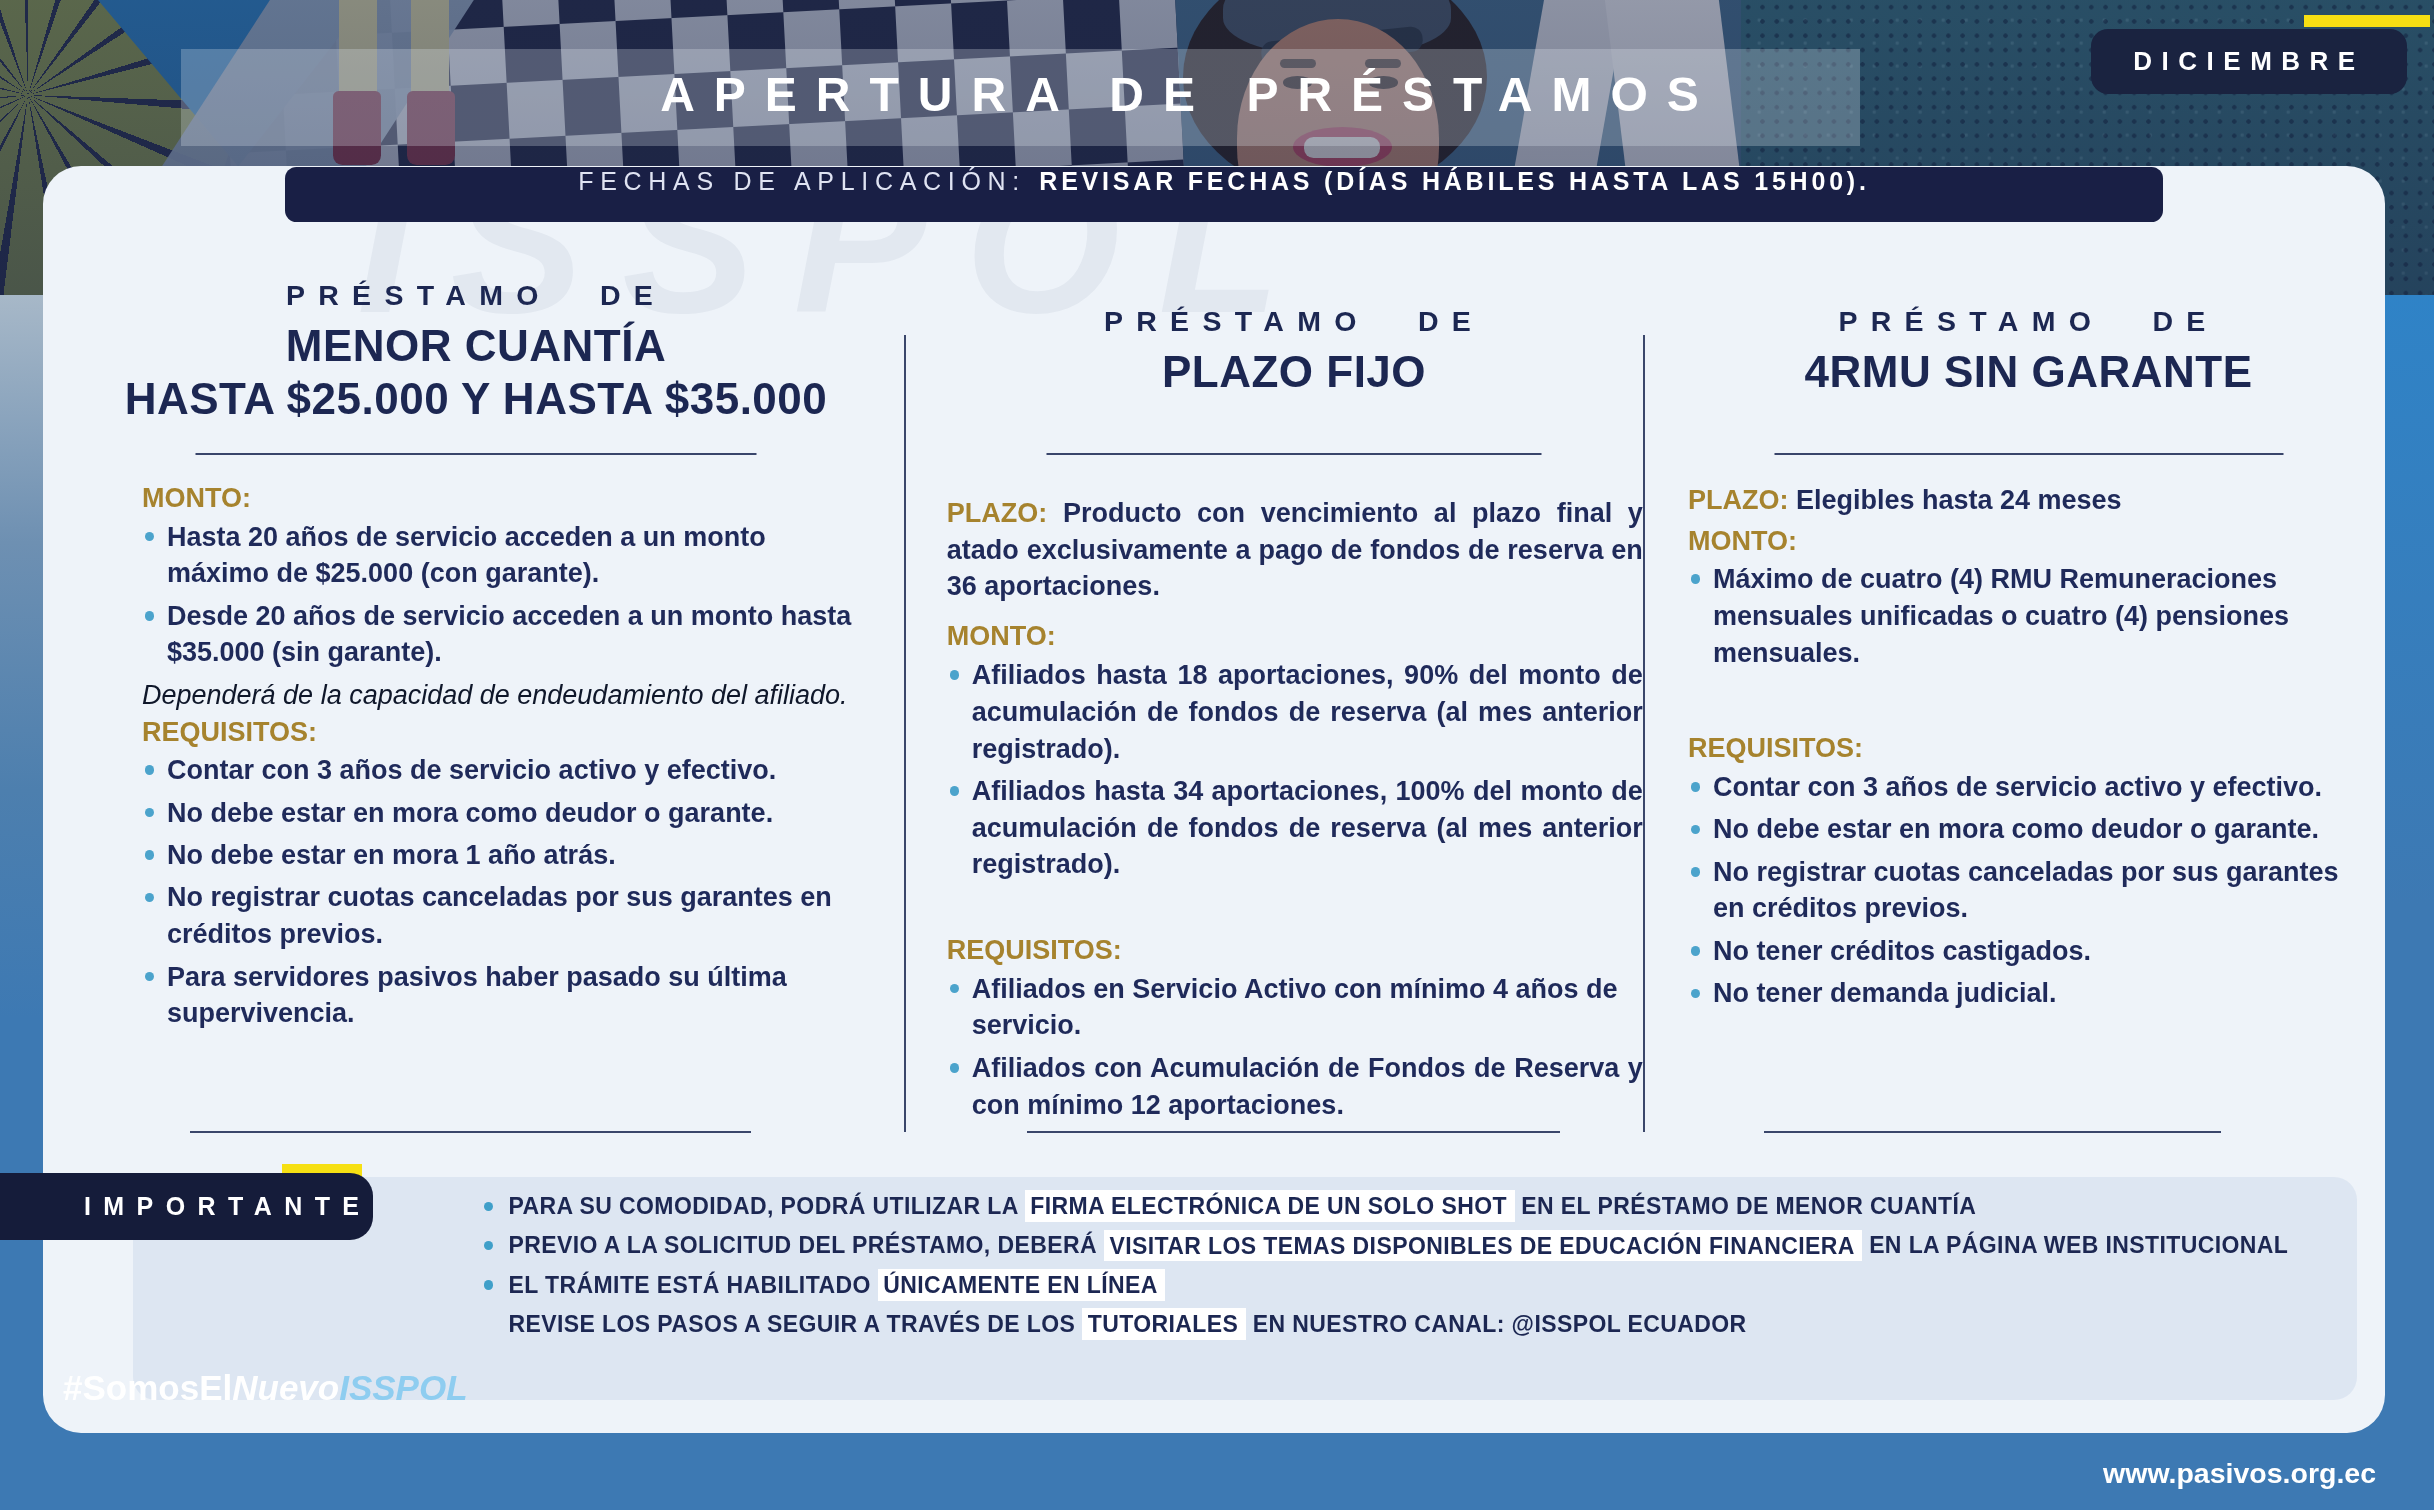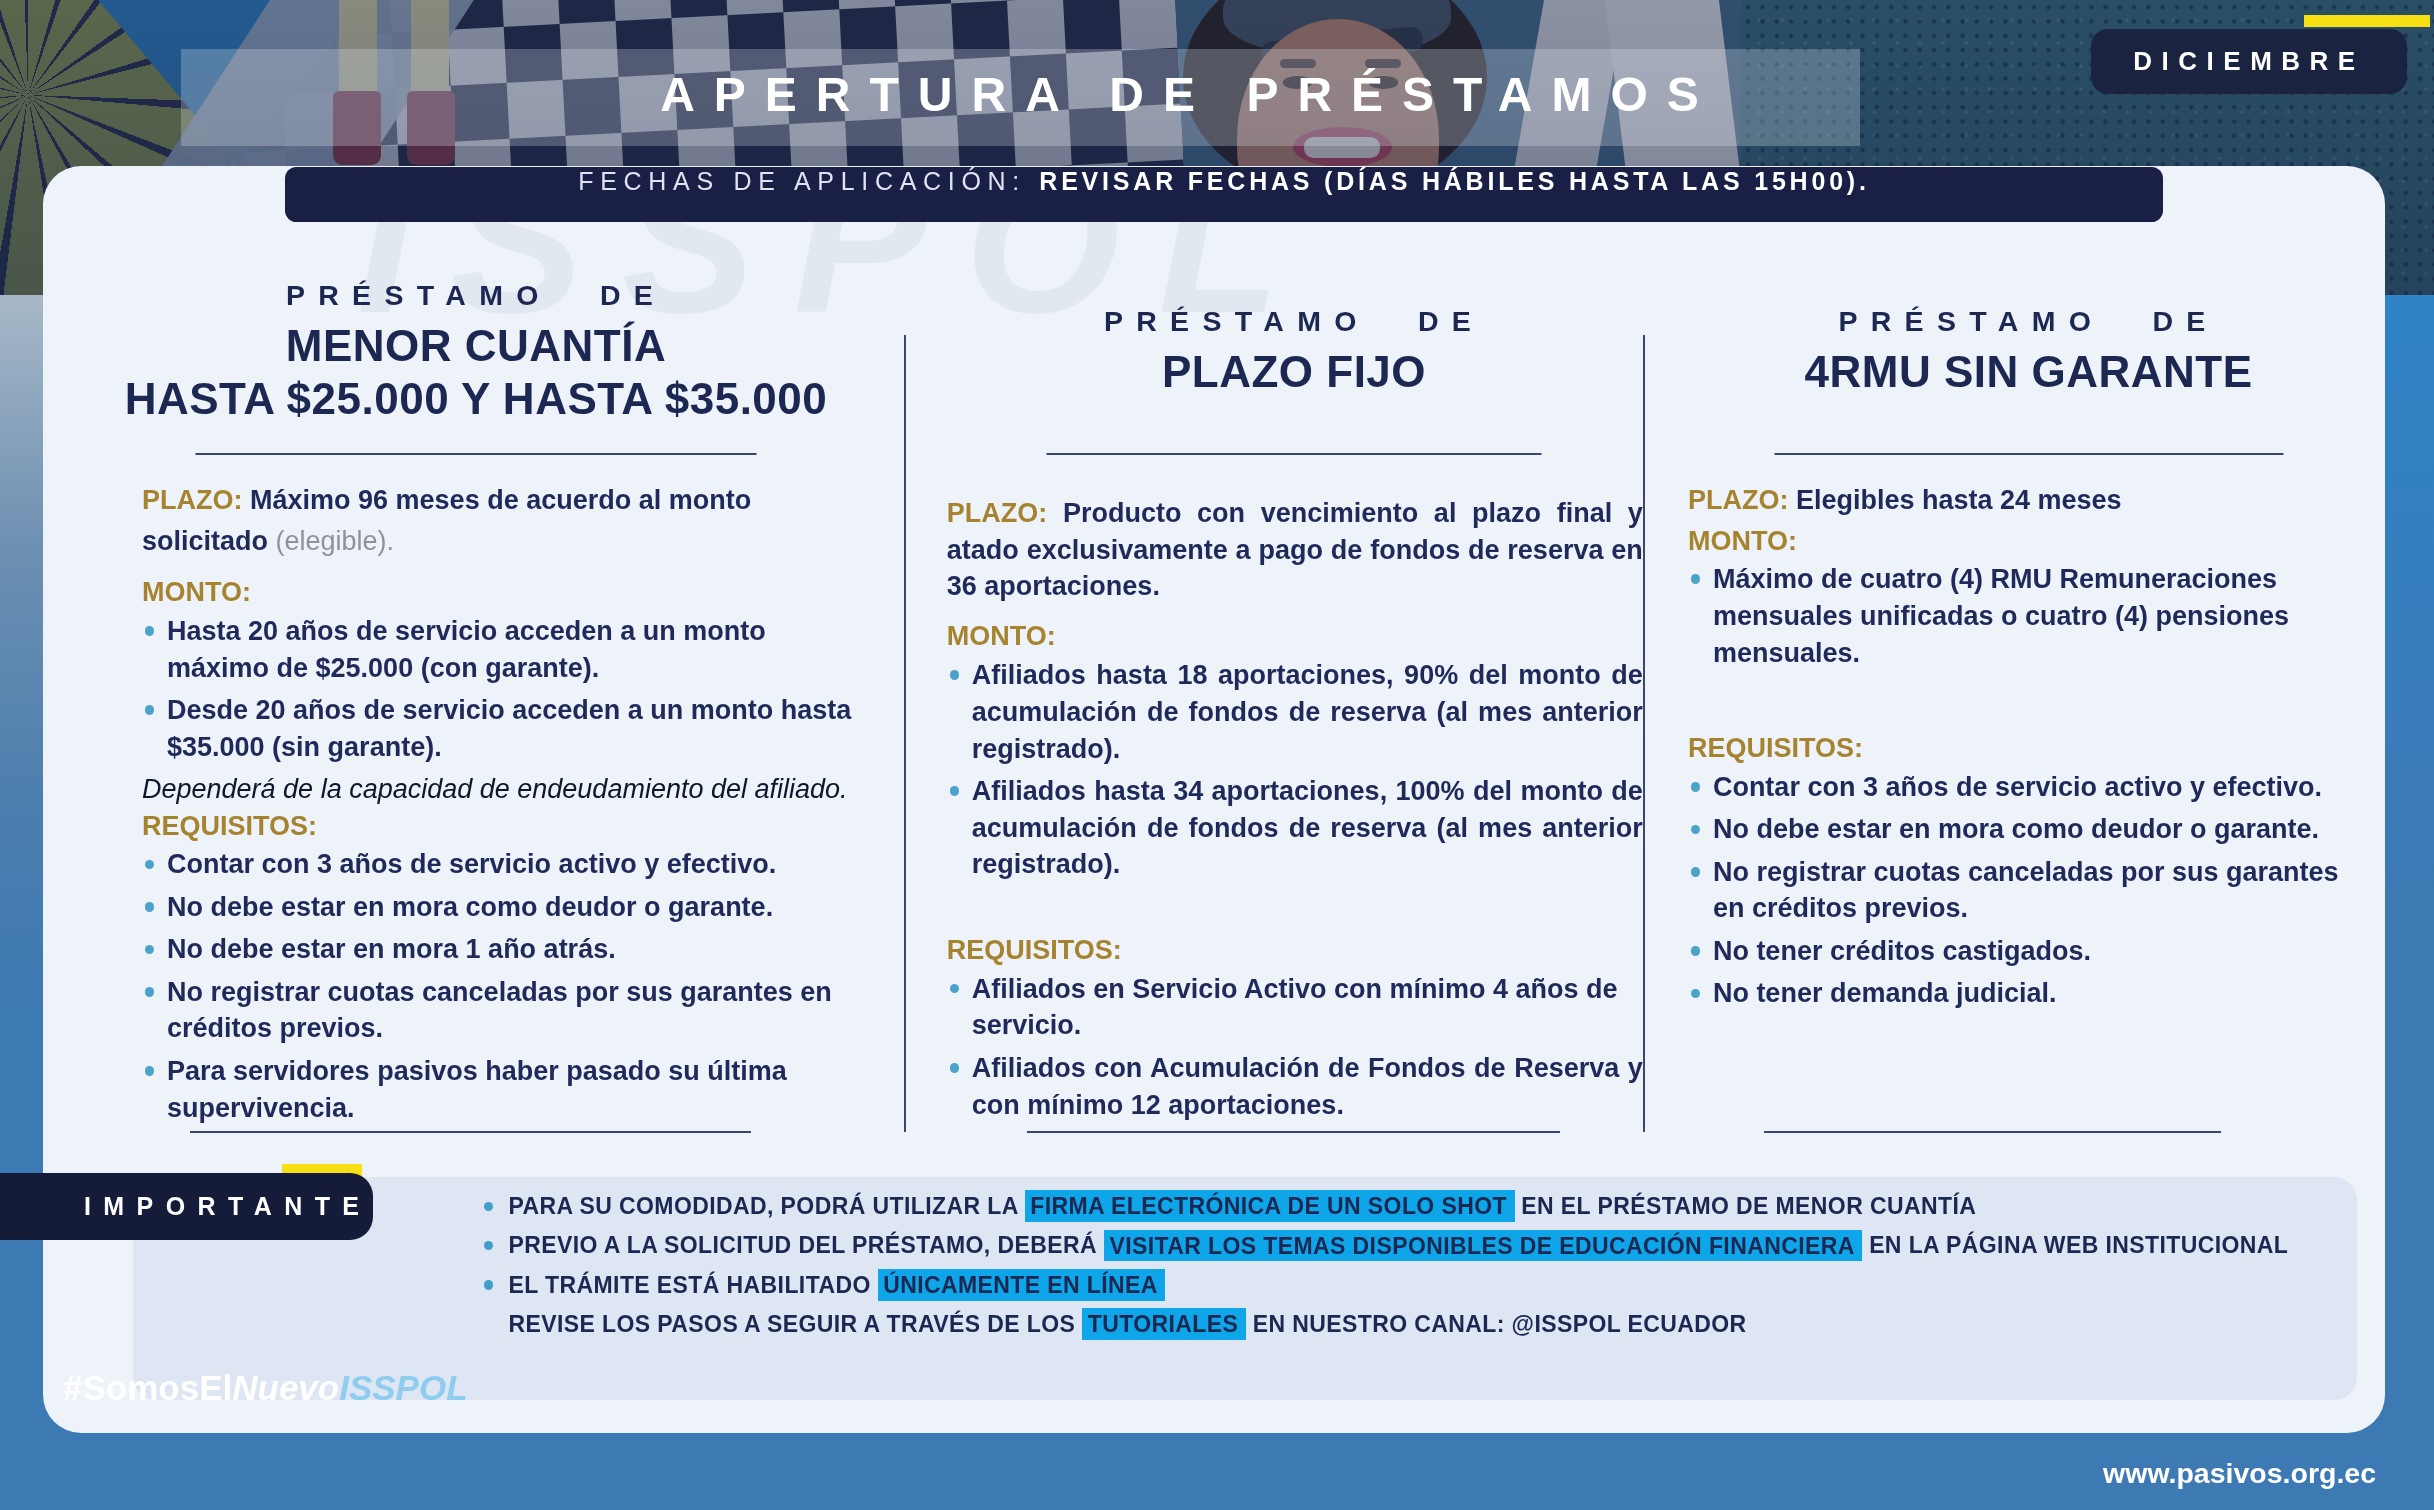--- a/index.html
+++ b/index.html
@@ -102,21 +102,21 @@
   
   .imp-panel{position:absolute;left:133px;top:1177px;width:2224px;height:223px;background:#dde6f2;border-radius:23px;}
   .imp-tab{position:absolute;left:282px;top:1164px;width:80px;height:15px;background:#f6e013;}
   .imp-badge{position:absolute;left:0;top:1173px;width:373px;height:67px;background:#151c3a;border-radius:0 23px 23px 0;
     display:flex;align-items:center;color:#fff;font-size:25px;font-weight:800;letter-spacing:12.4px;padding-left:84px;}
   ul.implist{position:absolute;left:480px;top:1193px;width:1864px;list-style:none;margin:0;padding:0;
     font-size:23px;font-weight:700;color:#1c2752;letter-spacing:0.4px;}
   ul.implist li{position:relative;padding-left:28.5px;margin-bottom:12.4px;line-height:27px;white-space:nowrap;}
   ul.implist li::before{content:"";position:absolute;left:3.8px;top:8.6px;width:9.5px;height:9.5px;border-radius:50%;background:#3f9fc9;}
   ul.implist li.nodot::before{display:none;}
-  .hl{background:#0ea5e9;padding:2.9px 7.6px 2.9px 5.7px;}
+  .hl{background:#ffffff;padding:2.9px 7.6px 2.9px 5.7px;}
 
   
   .hashtag{position:absolute;left:63px;top:1368px;font-size:35px;font-weight:700;color:#ffffff;white-space:nowrap;}
   .hashtag .it{font-style:italic;}
   .hashtag .lt{font-style:italic;color:#8ecdf0;}
   .website{position:absolute;right:59px;top:1457px;font-size:28.5px;font-weight:700;color:#ffffff;}
 </style>
 </head>
 <body>
 
@@ -171,22 +171,20 @@
   <div class="hline-bottom hb1"></div>
   <div class="hline-bottom hb2"></div>
   <div class="hline-bottom hb3"></div>
 
   <div class="col col1">
     <p class="kicker">PRÉSTAMO DE</p>
     <p class="ctitle"><span>MENOR CUANTÍA</span><br>
       <span>HASTA $25.000 Y HASTA $35.000</span></p>
     <div class="tline"></div>
     <div class="body">
-      <p class="plz"><span class="lab">PLAZO:</span>
-        <span class="b">Máximo 96 meses de acuerdo al monto solicitado </span><span class="g">(elegible).</span></p>
       <p class="sec lab">MONTO:</p>
       <ul class="blist">
         <li><span>Hasta 20 años de servicio acceden a un monto máximo de $25.000 </span><span class="g">(con garante).</span></li>
         <li><span>Desde 20 años de servicio acceden a un monto hasta $35.000 </span><span class="g">(sin garante).</span></li>
       </ul>
       <p class="sec note">Dependerá de la capacidad de endeudamiento del afiliado.</p>
       <p class="sec lab gap-req">REQUISITOS:</p>
       <ul class="blist">
         <li><span>Contar con 3 años de servicio activo y efectivo.</span></li>
         <li><span>No debe estar en mora como deudor o garante.</span></li>

